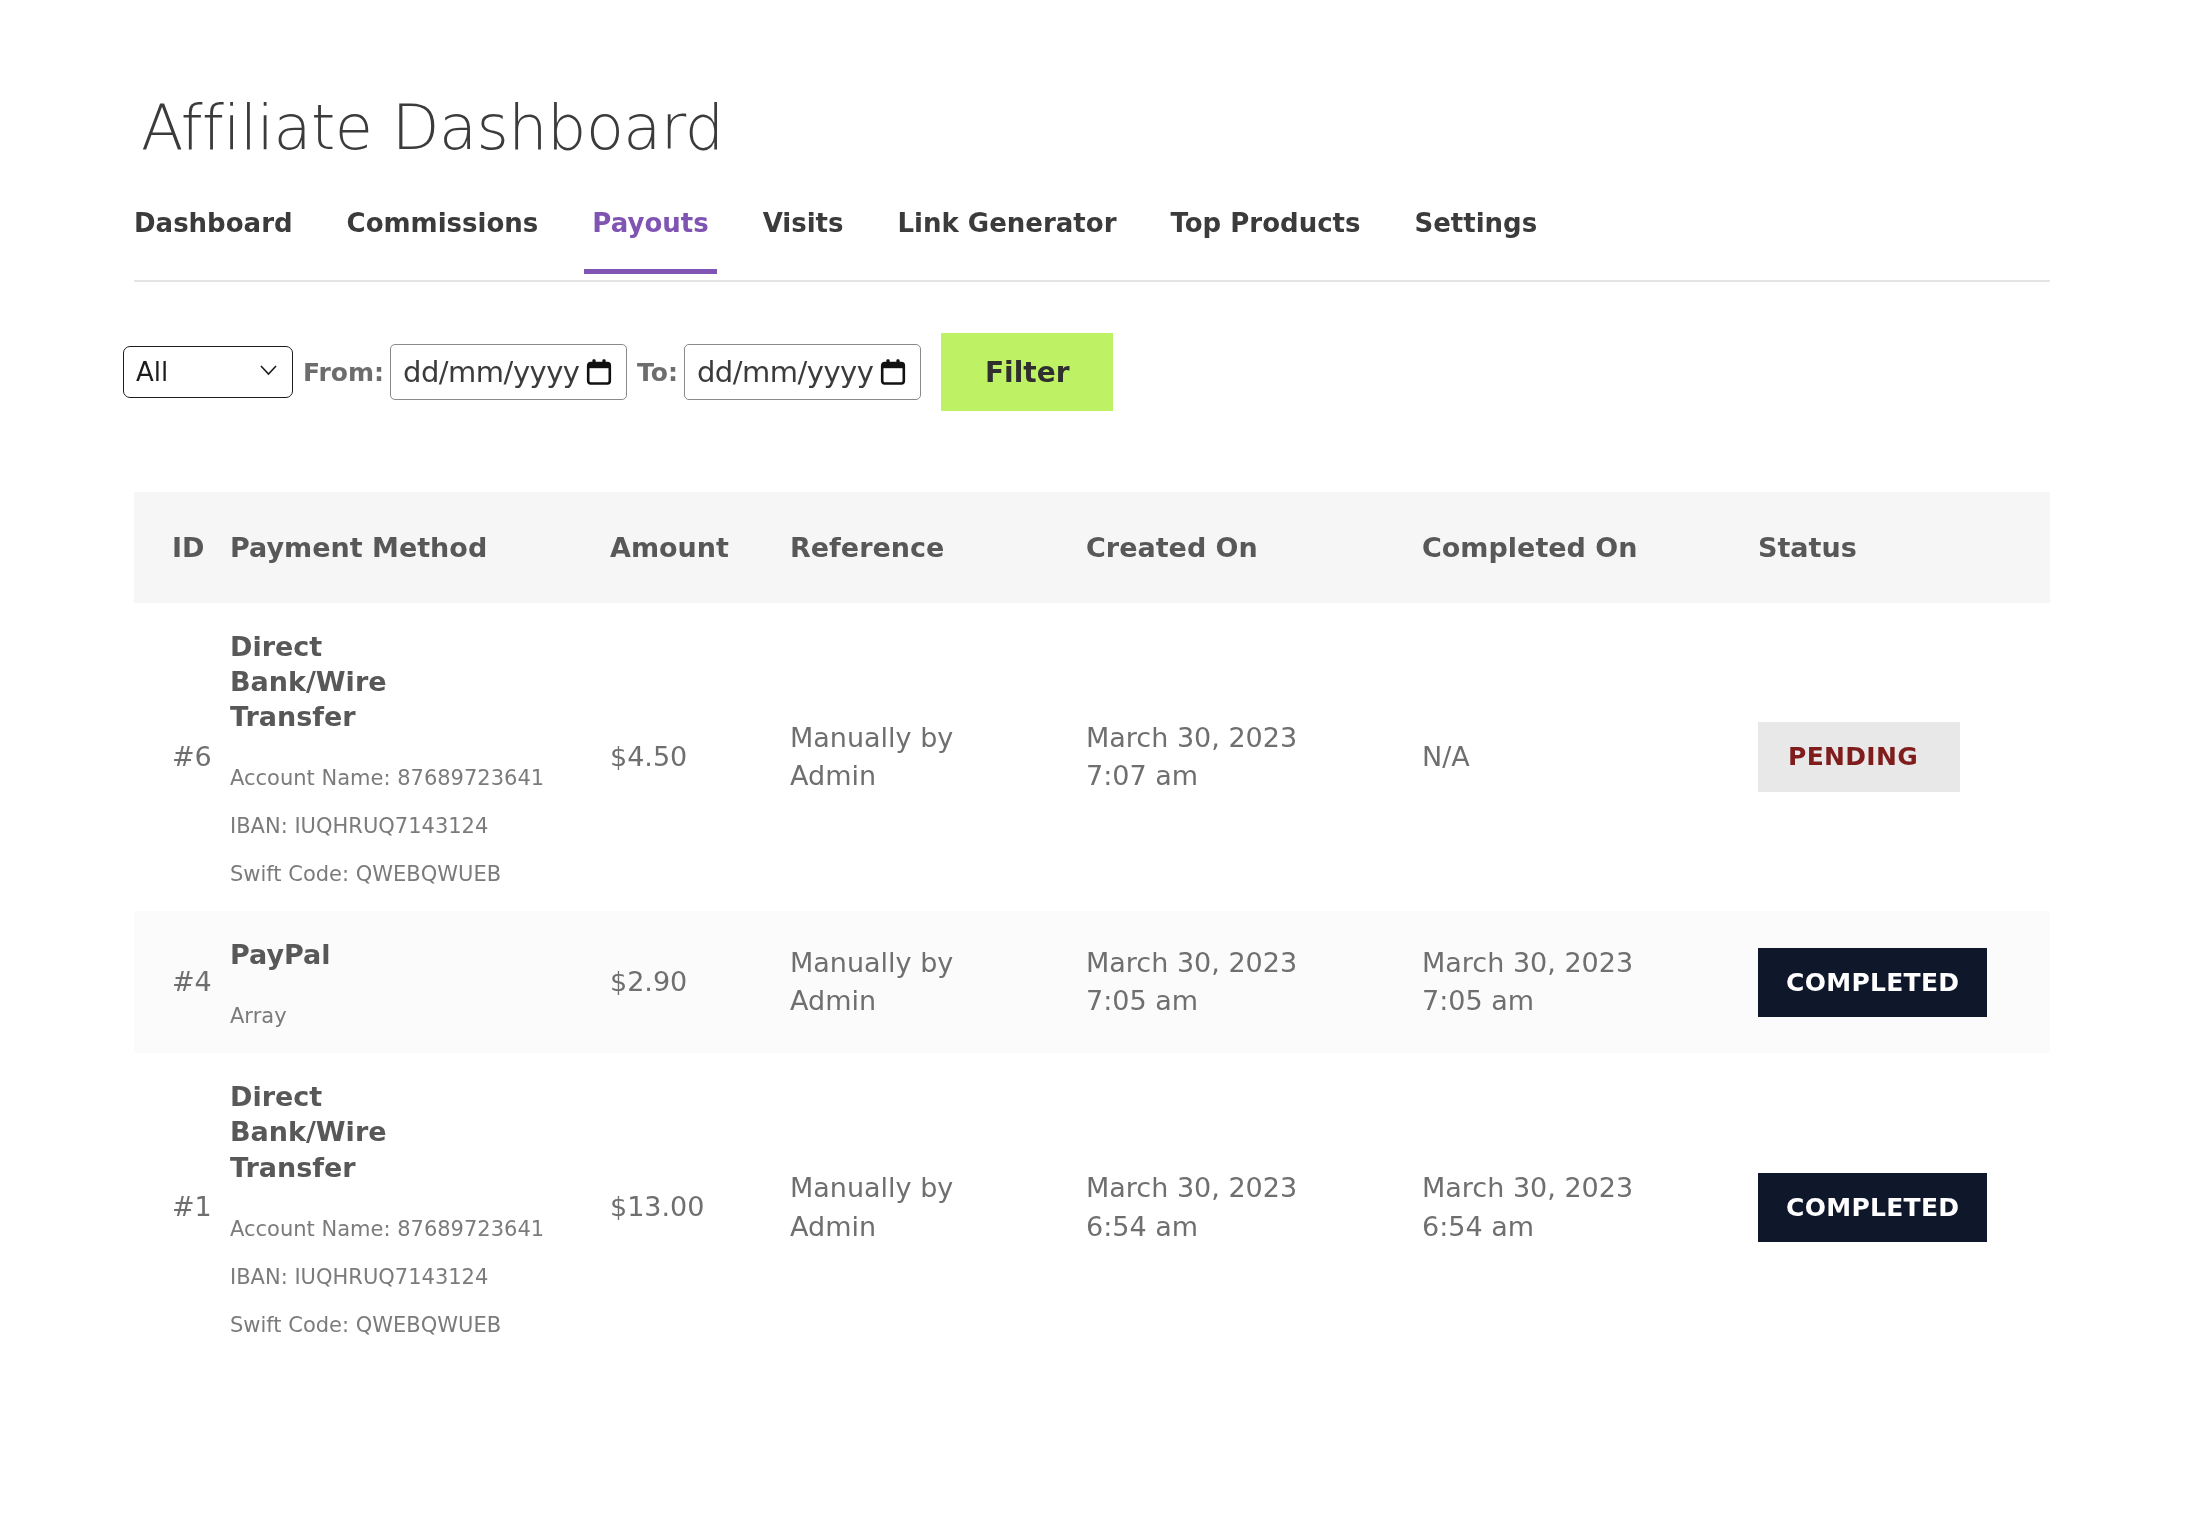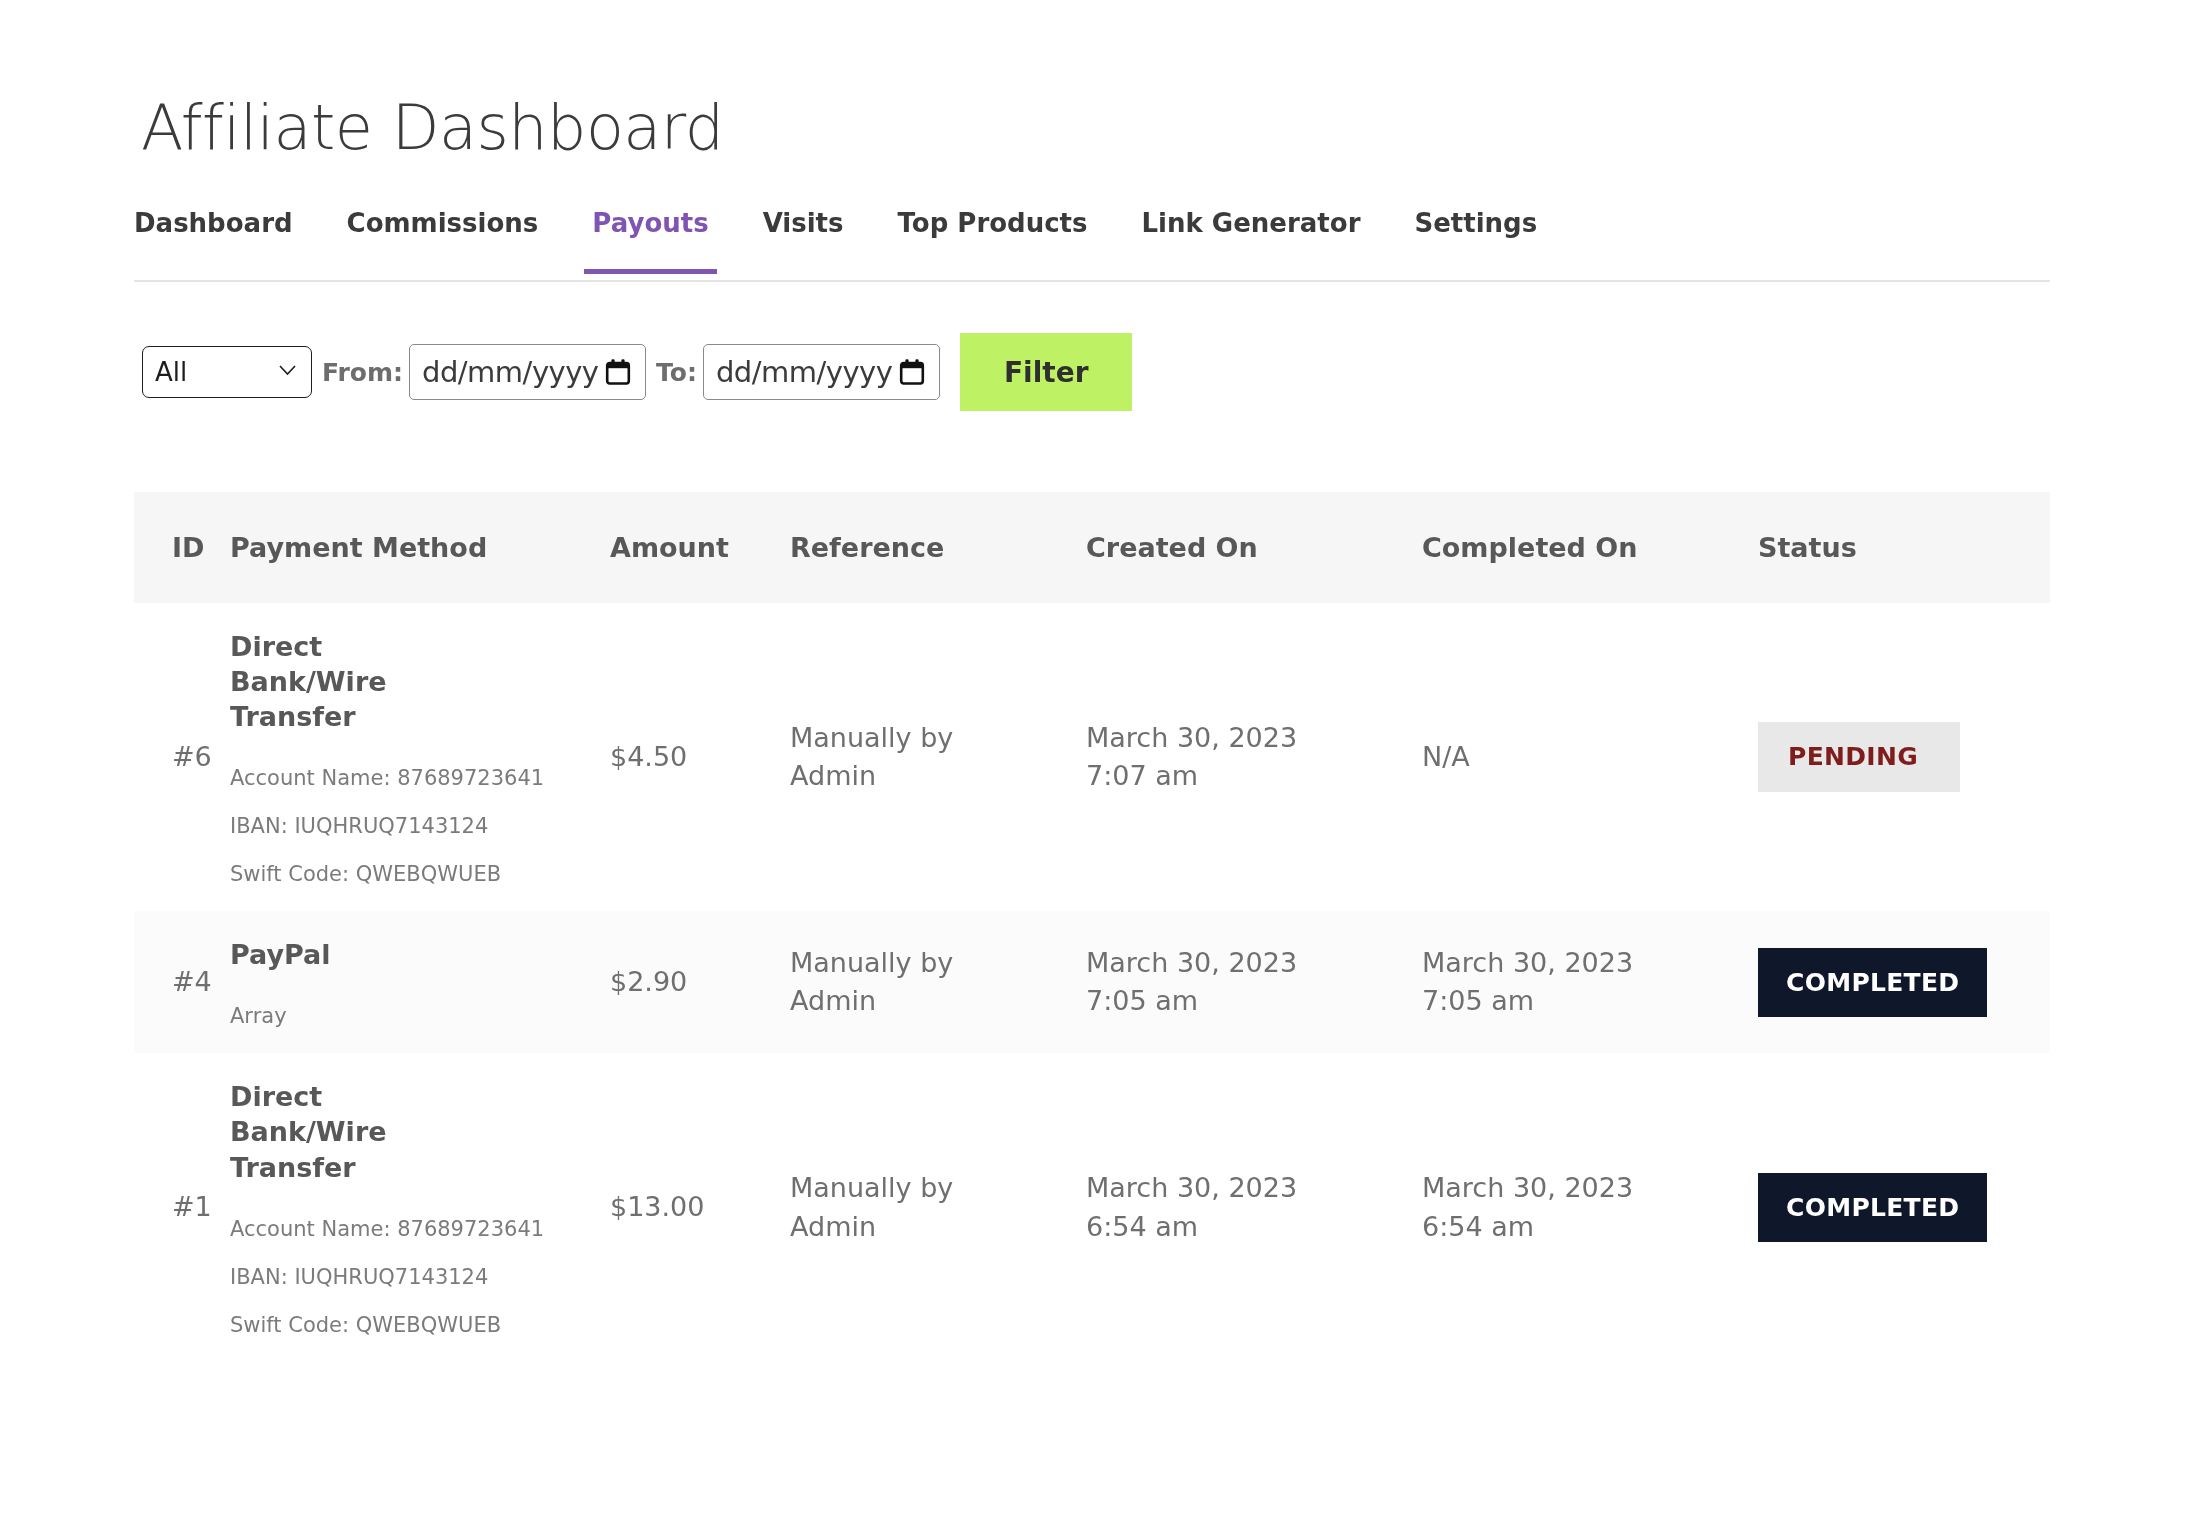--- a/index.html
+++ b/index.html
@@ -69,21 +69,21 @@
     left: -8px;
     right: -8px;
     bottom: -2px;
     height: 5px;
     background: #7f54b3;
   }
 
   
   .filter-bar {
     position: absolute;
-    left: 142px;
+    left: 123px;
     top: 340px;
     display: flex;
     align-items: stretch;
     height: 64px;
   }
   .select-wrap {
     position: relative;
     width: 170px;
     height: 52px;
     align-self: center;
@@ -241,22 +241,22 @@
 
 <div class="page">
 
   <h1 class="page-title">Affiliate Dashboard</h1>
 
   <nav class="tabs">
       <div class="tab">Dashboard</div>
       <div class="tab">Commissions</div>
       <div class="tab active">Payouts</div>
       <div class="tab">Visits</div>
+      <div class="tab">Link Generator</div>
       <div class="tab">Top Products</div>
-      <div class="tab">Link Generator</div>
       <div class="tab">Settings</div>
     </nav>
 
   <div class="filter-bar">
     <div class="select-wrap">
       <select class="sel"><option>All</option></select>
       <svg class="chevron" viewBox="0 0 17 11">
         <path d="M1 1 L8.5 9 L16 1" fill="none" stroke="#1d1d1d" stroke-width="1.6"></path>
       </svg>
     </div>

